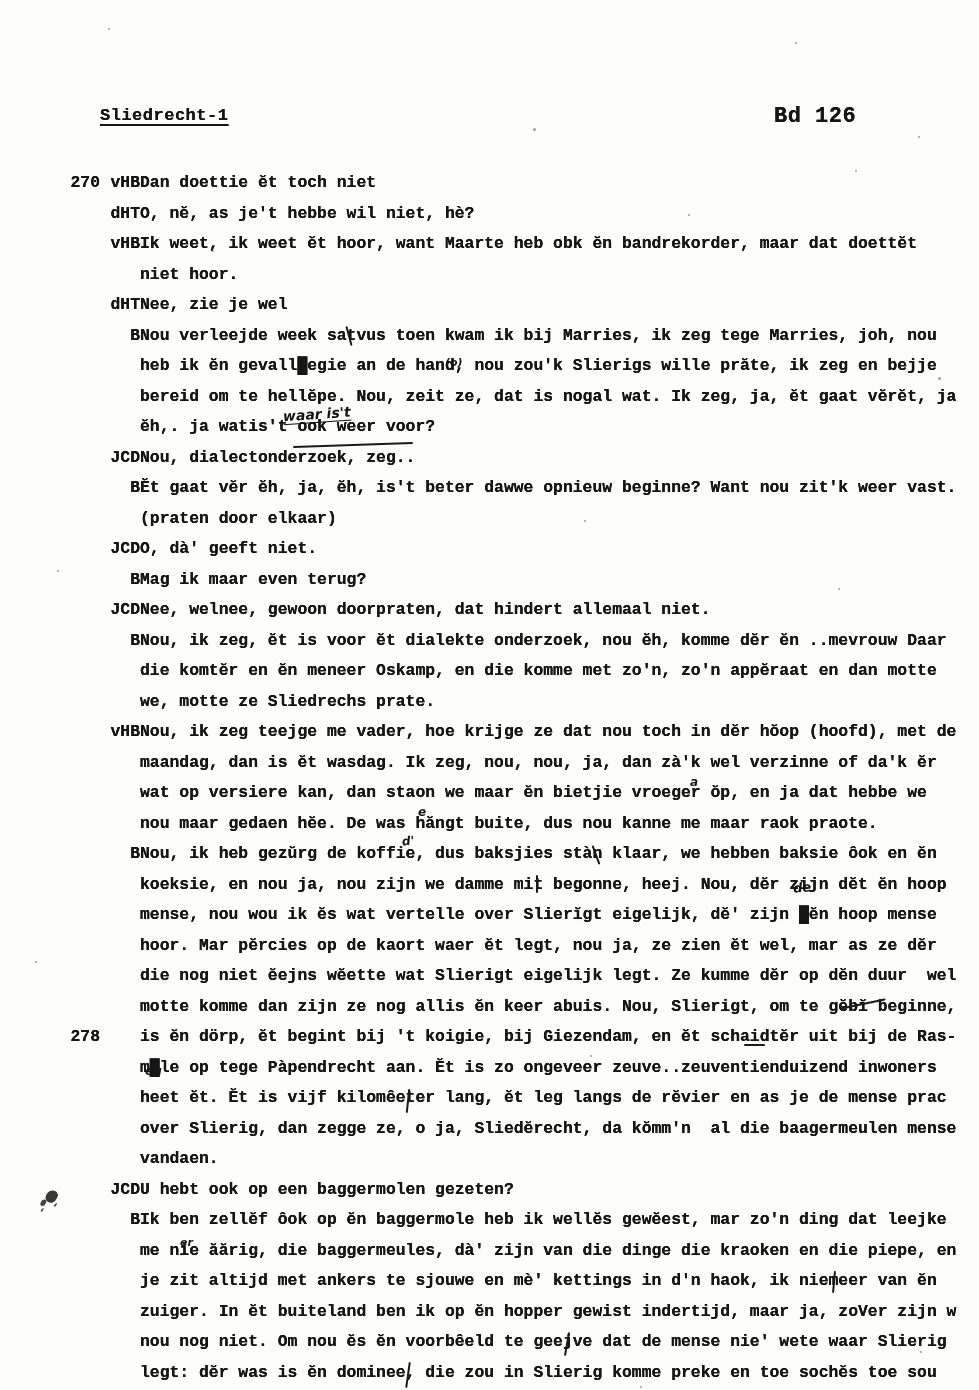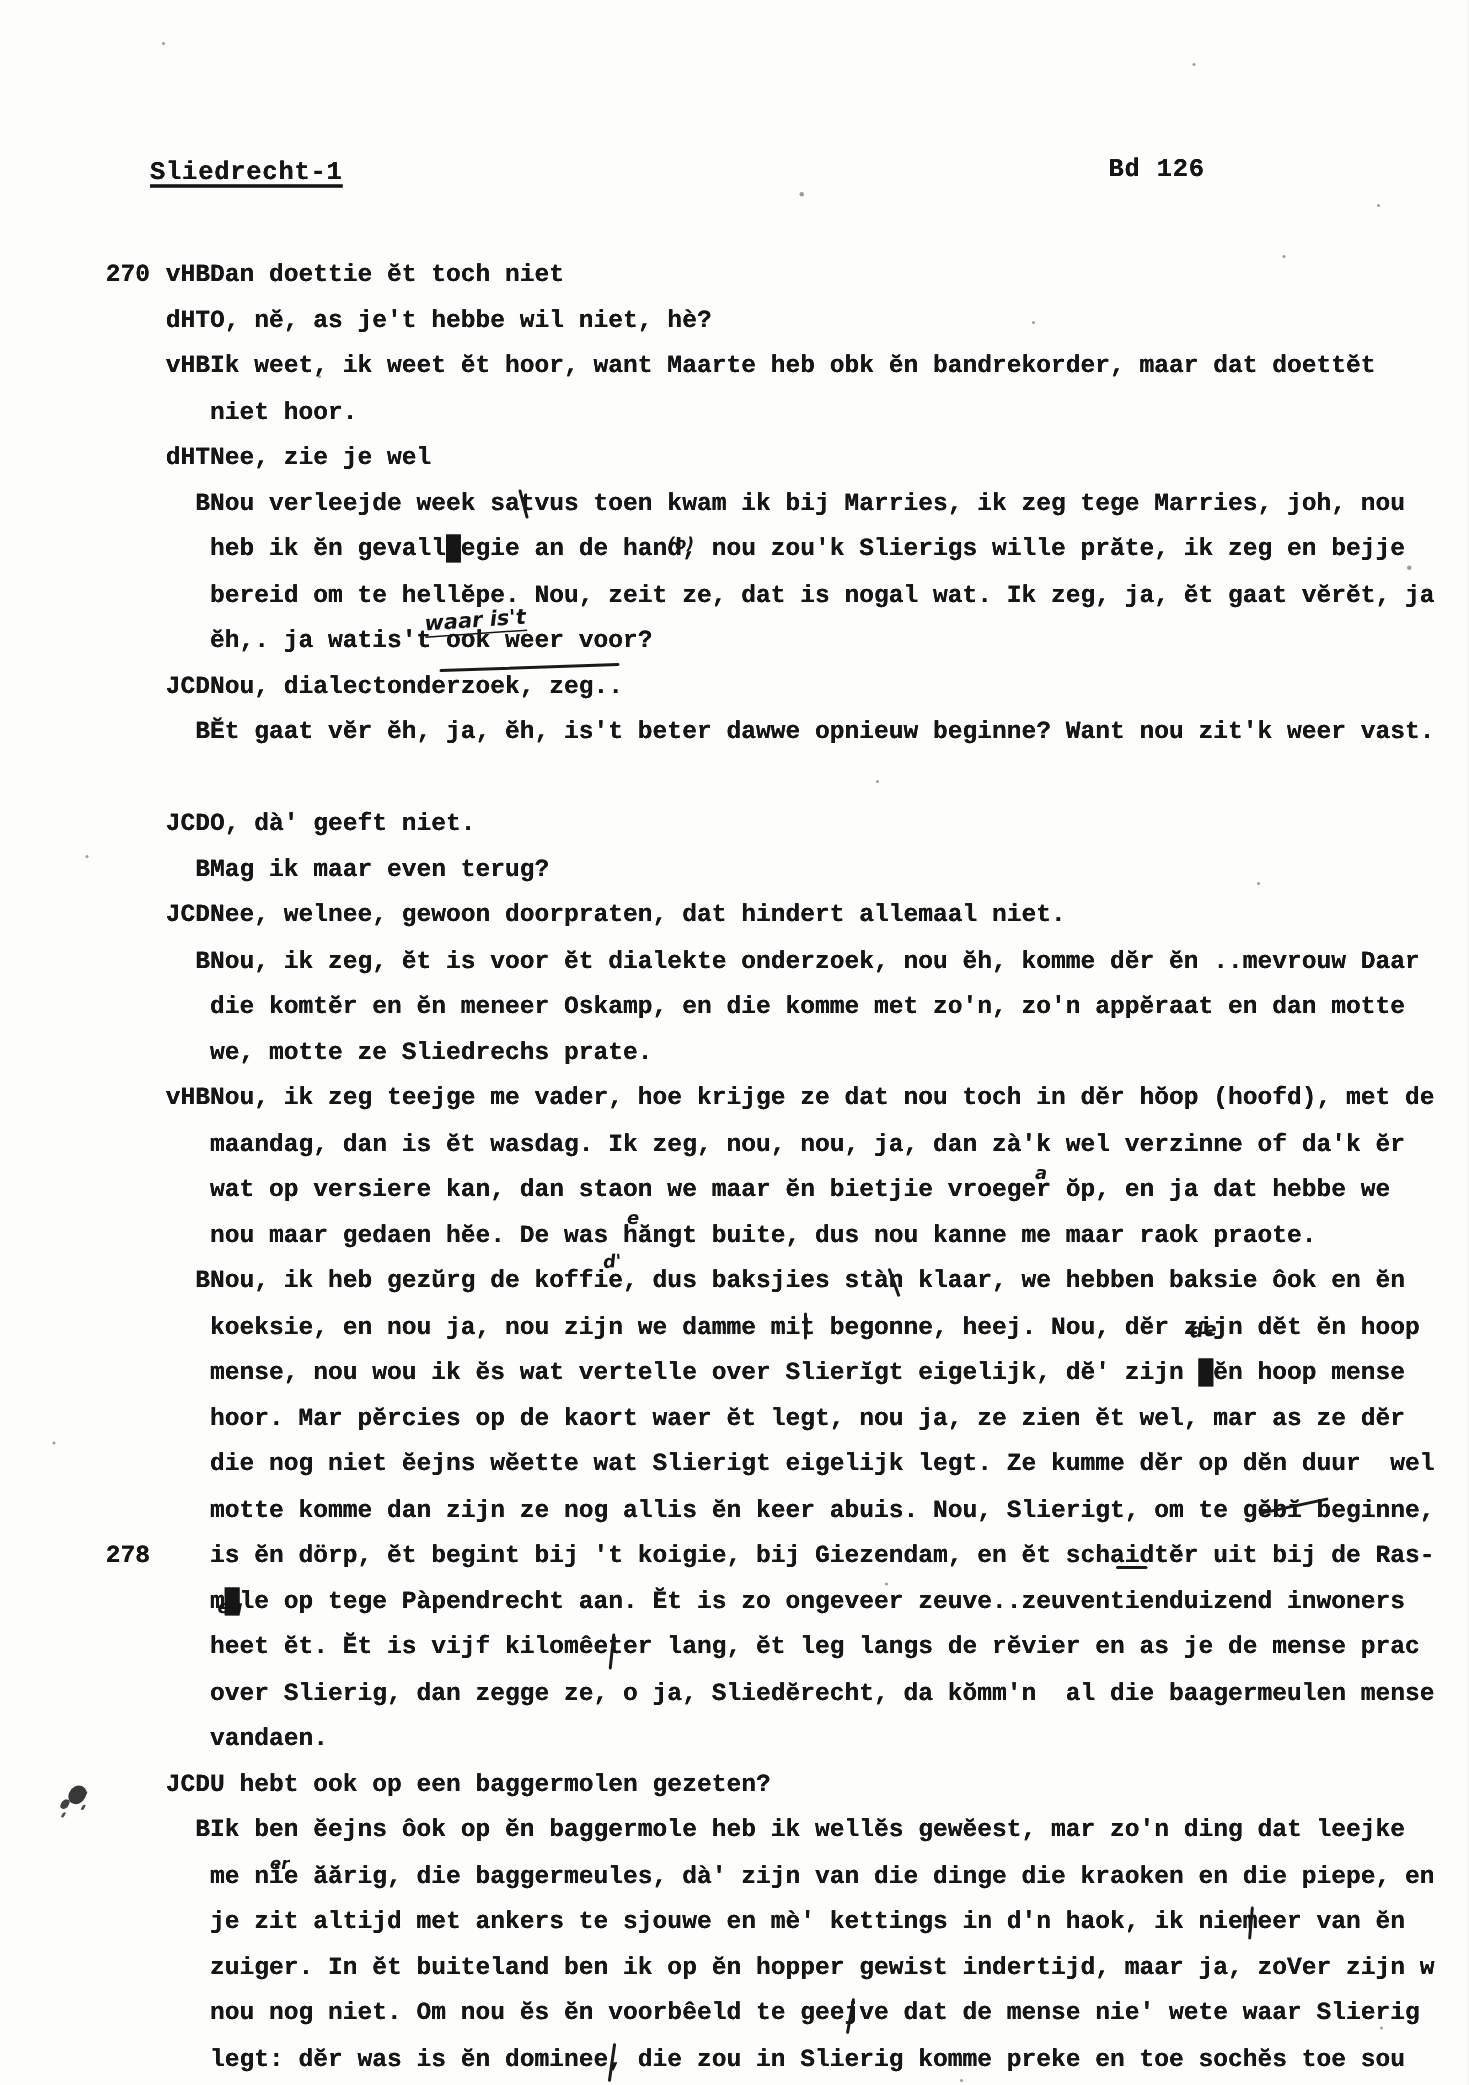--- a/index.html
+++ b/index.html
@@ -12,22 +12,22 @@
     font-family:"Liberation Mono","DejaVu Sans Mono",monospace;
     color:#161616;
   }
   .hdr-title{
     position:absolute;left:100px;top:106px;
     font-size:17px;font-weight:bold;letter-spacing:.5px;
     text-decoration:underline;text-underline-offset:4px;text-decoration-thickness:1.5px;
     text-shadow:0 0 .4px #000;
   }
   .hdr-bd{
-    position:absolute;left:739px;top:104px;
-    font-size:17px;font-weight:bold;letter-spacing:.5px;
+    position:absolute;left:774px;top:104px;
+    font-size:22px;font-weight:bold;letter-spacing:.5px;
     text-shadow:0 0 .4px #000;
   }
   .transcript{position:absolute;top:168px;left:0;width:100%;}
   .line{
     display:flex;height:30.5px;line-height:30.5px;
     white-space:pre;font-size:16.4px;font-weight:600;
     text-shadow:0 0 .4px #000;
     text-align:right;
   }
   .num{flex:none;width:100px;padding-left:27px;box-sizing:border-box;}
@@ -59,21 +59,21 @@
       <div class="line"><span class="num"></span><span class="spk">dHT</span><span class="txt">O, nĕ, as je't hebbe wil niet, hè?</span></div>
       <div class="line"><span class="num"></span><span class="spk">vHB</span><span class="txt">Ik weet, ik weet ĕt hoor, want Maarte heb obk ĕn bandrekorder, maar dat doettĕt</span></div>
       <div class="line"><span class="num"></span><span class="spk"></span><span class="txt">niet hoor.</span></div>
       <div class="line"><span class="num"></span><span class="spk">dHT</span><span class="txt">Nee, zie je wel</span></div>
       <div class="line"><span class="num"></span><span class="spk">B</span><span class="txt">Nou verleejde week satvus toen kwam ik bij Marries, ik zeg tege Marries, joh, nou</span></div>
       <div class="line"><span class="num"></span><span class="spk"></span><span class="txt">heb ik ĕn gevall█egie an de hand, nou zou'k Slierigs wille prăte, ik zeg en bejje</span></div>
       <div class="line"><span class="num"></span><span class="spk"></span><span class="txt">bereid om te hellĕpe. Nou, zeit ze, dat is nogal wat. Ik zeg, ja, ĕt gaat vĕrĕt, ja</span></div>
       <div class="line"><span class="num"></span><span class="spk"></span><span class="txt">ĕh,. ja watis't ook weer voor?</span></div>
       <div class="line"><span class="num"></span><span class="spk">JCD</span><span class="txt">Nou, dialectonderzoek, zeg..</span></div>
       <div class="line"><span class="num"></span><span class="spk">B</span><span class="txt">Ĕt gaat vĕr ĕh, ja, ĕh, is't beter dawwe opnieuw beginne? Want nou zit'k weer vast.</span></div>
-      <div class="line"><span class="num"></span><span class="spk"></span></div>
+      <div class="line"><span class="num"></span><span class="spk"></span><span class="txt">(praten door elkaar)</span></div>
       <div class="line"><span class="num"></span><span class="spk">JCD</span><span class="txt">O, dà' geeft niet.</span></div>
       <div class="line"><span class="num"></span><span class="spk"> B</span><span class="txt">Mag ik maar even terug?</span></div>
       <div class="line"><span class="num"></span><span class="spk">JCD</span><span class="txt">Nee, welnee, gewoon doorpraten, dat hindert allemaal niet.</span></div>
       <div class="line"><span class="num"></span><span class="spk">B</span><span class="txt">Nou, ik zeg, ĕt is voor ĕt dialekte onderzoek, nou ĕh, komme dĕr ĕn ..mevrouw Daar</span></div>
       <div class="line"><span class="num"></span><span class="spk"></span><span class="txt">die komtĕr en ĕn meneer Oskamp, en die komme met zo'n, zo'n appĕraat en dan motte</span></div>
       <div class="line"><span class="num"></span><span class="spk"></span><span class="txt">we, motte ze Sliedrechs prate.</span></div>
       <div class="line"><span class="num"></span><span class="spk">vHB</span><span class="txt">Nou, ik zeg teejge me vader, hoe krijge ze dat nou toch in dĕr hŏop (hoofd), met de</span></div>
       <div class="line"><span class="num"></span><span class="spk"></span><span class="txt">maandag, dan is ĕt wasdag. Ik zeg, nou, nou, ja, dan zà'k wel verzinne of da'k ĕr</span></div>
       <div class="line"><span class="num"></span><span class="spk"></span><span class="txt">wat op versiere kan, dan staon we maar ĕn bietjie vroeger ŏp, en ja dat hebbe we</span></div>
       <div class="line"><span class="num"></span><span class="spk"></span><span class="txt">nou maar gedaen hĕe. De was hăngt buite, dus nou kanne me maar raok praote.</span></div>
@@ -82,21 +82,21 @@
       <div class="line"><span class="num"></span><span class="spk"></span><span class="txt">mense, nou wou ik ĕs wat vertelle over Slierĭgt eigelijk, dĕ' zijn █ĕn hoop mense</span></div>
       <div class="line"><span class="num"></span><span class="spk"></span><span class="txt">hoor. Mar pĕrcies op de kaort waer ĕt legt, nou ja, ze zien ĕt wel, mar as ze dĕr</span></div>
       <div class="line"><span class="num"></span><span class="spk"></span><span class="txt">die nog niet ĕejns wĕette wat Slierigt eigelijk legt. Ze kumme dĕr op dĕn duur  wel</span></div>
       <div class="line"><span class="num"></span><span class="spk"></span><span class="txt">motte komme dan zijn ze nog allis ĕn keer abuis. Nou, Slierigt, om te gĕbĭ beginne,</span></div>
       <div class="line"><span class="num">278</span><span class="spk"></span><span class="txt">is ĕn dörp, ĕt begint bij 't koigie, bij Giezendam, en ĕt schaidtĕr uit bij de Ras-</span></div>
       <div class="line"><span class="num"></span><span class="spk"></span><span class="txt">m█le op tege Pàpendrecht aan. Ĕt is zo ongeveer zeuve..zeuventienduizend inwoners</span></div>
       <div class="line"><span class="num"></span><span class="spk"></span><span class="txt">heet ĕt. Ĕt is vijf kilomêeter lang, ĕt leg langs de rĕvier en as je de mense prac</span></div>
       <div class="line"><span class="num"></span><span class="spk"></span><span class="txt">over Slierig, dan zegge ze, o ja, Sliedĕrecht, da kŏmm'n  al die baagermeulen mense</span></div>
       <div class="line"><span class="num"></span><span class="spk"></span><span class="txt">vandaen.</span></div>
       <div class="line"><span class="num"></span><span class="spk">JCD</span><span class="txt">U hebt ook op een baggermolen gezeten?</span></div>
-      <div class="line"><span class="num"></span><span class="spk">B</span><span class="txt">Ik ben ĕejns ôok op ĕn baggermole heb ik wellĕs gewĕest, mar zo'n ding dat leejke</span></div>
+      <div class="line"><span class="num"></span><span class="spk">B</span><span class="txt">Ik ben zellĕf ôok op ĕn baggermole heb ik wellĕs gewĕest, mar zo'n ding dat leejke</span></div>
       <div class="line"><span class="num"></span><span class="spk"></span><span class="txt">me nie ăărig, die baggermeules, dà' zijn van die dinge die kraoken en die piepe, en</span></div>
       <div class="line"><span class="num"></span><span class="spk"></span><span class="txt">je zit altijd met ankers te sjouwe en mè' kettings in d'n haok, ik niemeer van ĕn</span></div>
       <div class="line"><span class="num"></span><span class="spk"></span><span class="txt">zuiger. In ĕt buiteland ben ik op ĕn hopper gewist indertijd, maar ja, zoVer zijn w</span></div>
       <div class="line"><span class="num"></span><span class="spk"></span><span class="txt">nou nog niet. Om nou ĕs ĕn voorbêeld te geejve dat de mense nie' wete waar Slierig</span></div>
       <div class="line"><span class="num"></span><span class="spk"></span><span class="txt">legt: dĕr was is ĕn dominee, die zou in Slierig komme preke en toe sochĕs toe sou</span></div>
     </div>
   <div id="overlay">
       <div class="ann u" style="font-size: 14px; transform: rotate(-4deg); left: 283px; top: 407px; position: absolute;">waar is't</div>
       <div class="ann" style="font-size: 11px; transform: rotate(0deg); left: 445px; top: 357px; position: absolute;">(o)</div>
       <div class="stroke" style="width: 2px; height: 20px; transform: rotate(-15deg); left: 348px; top: 326px; position: absolute;"></div>

